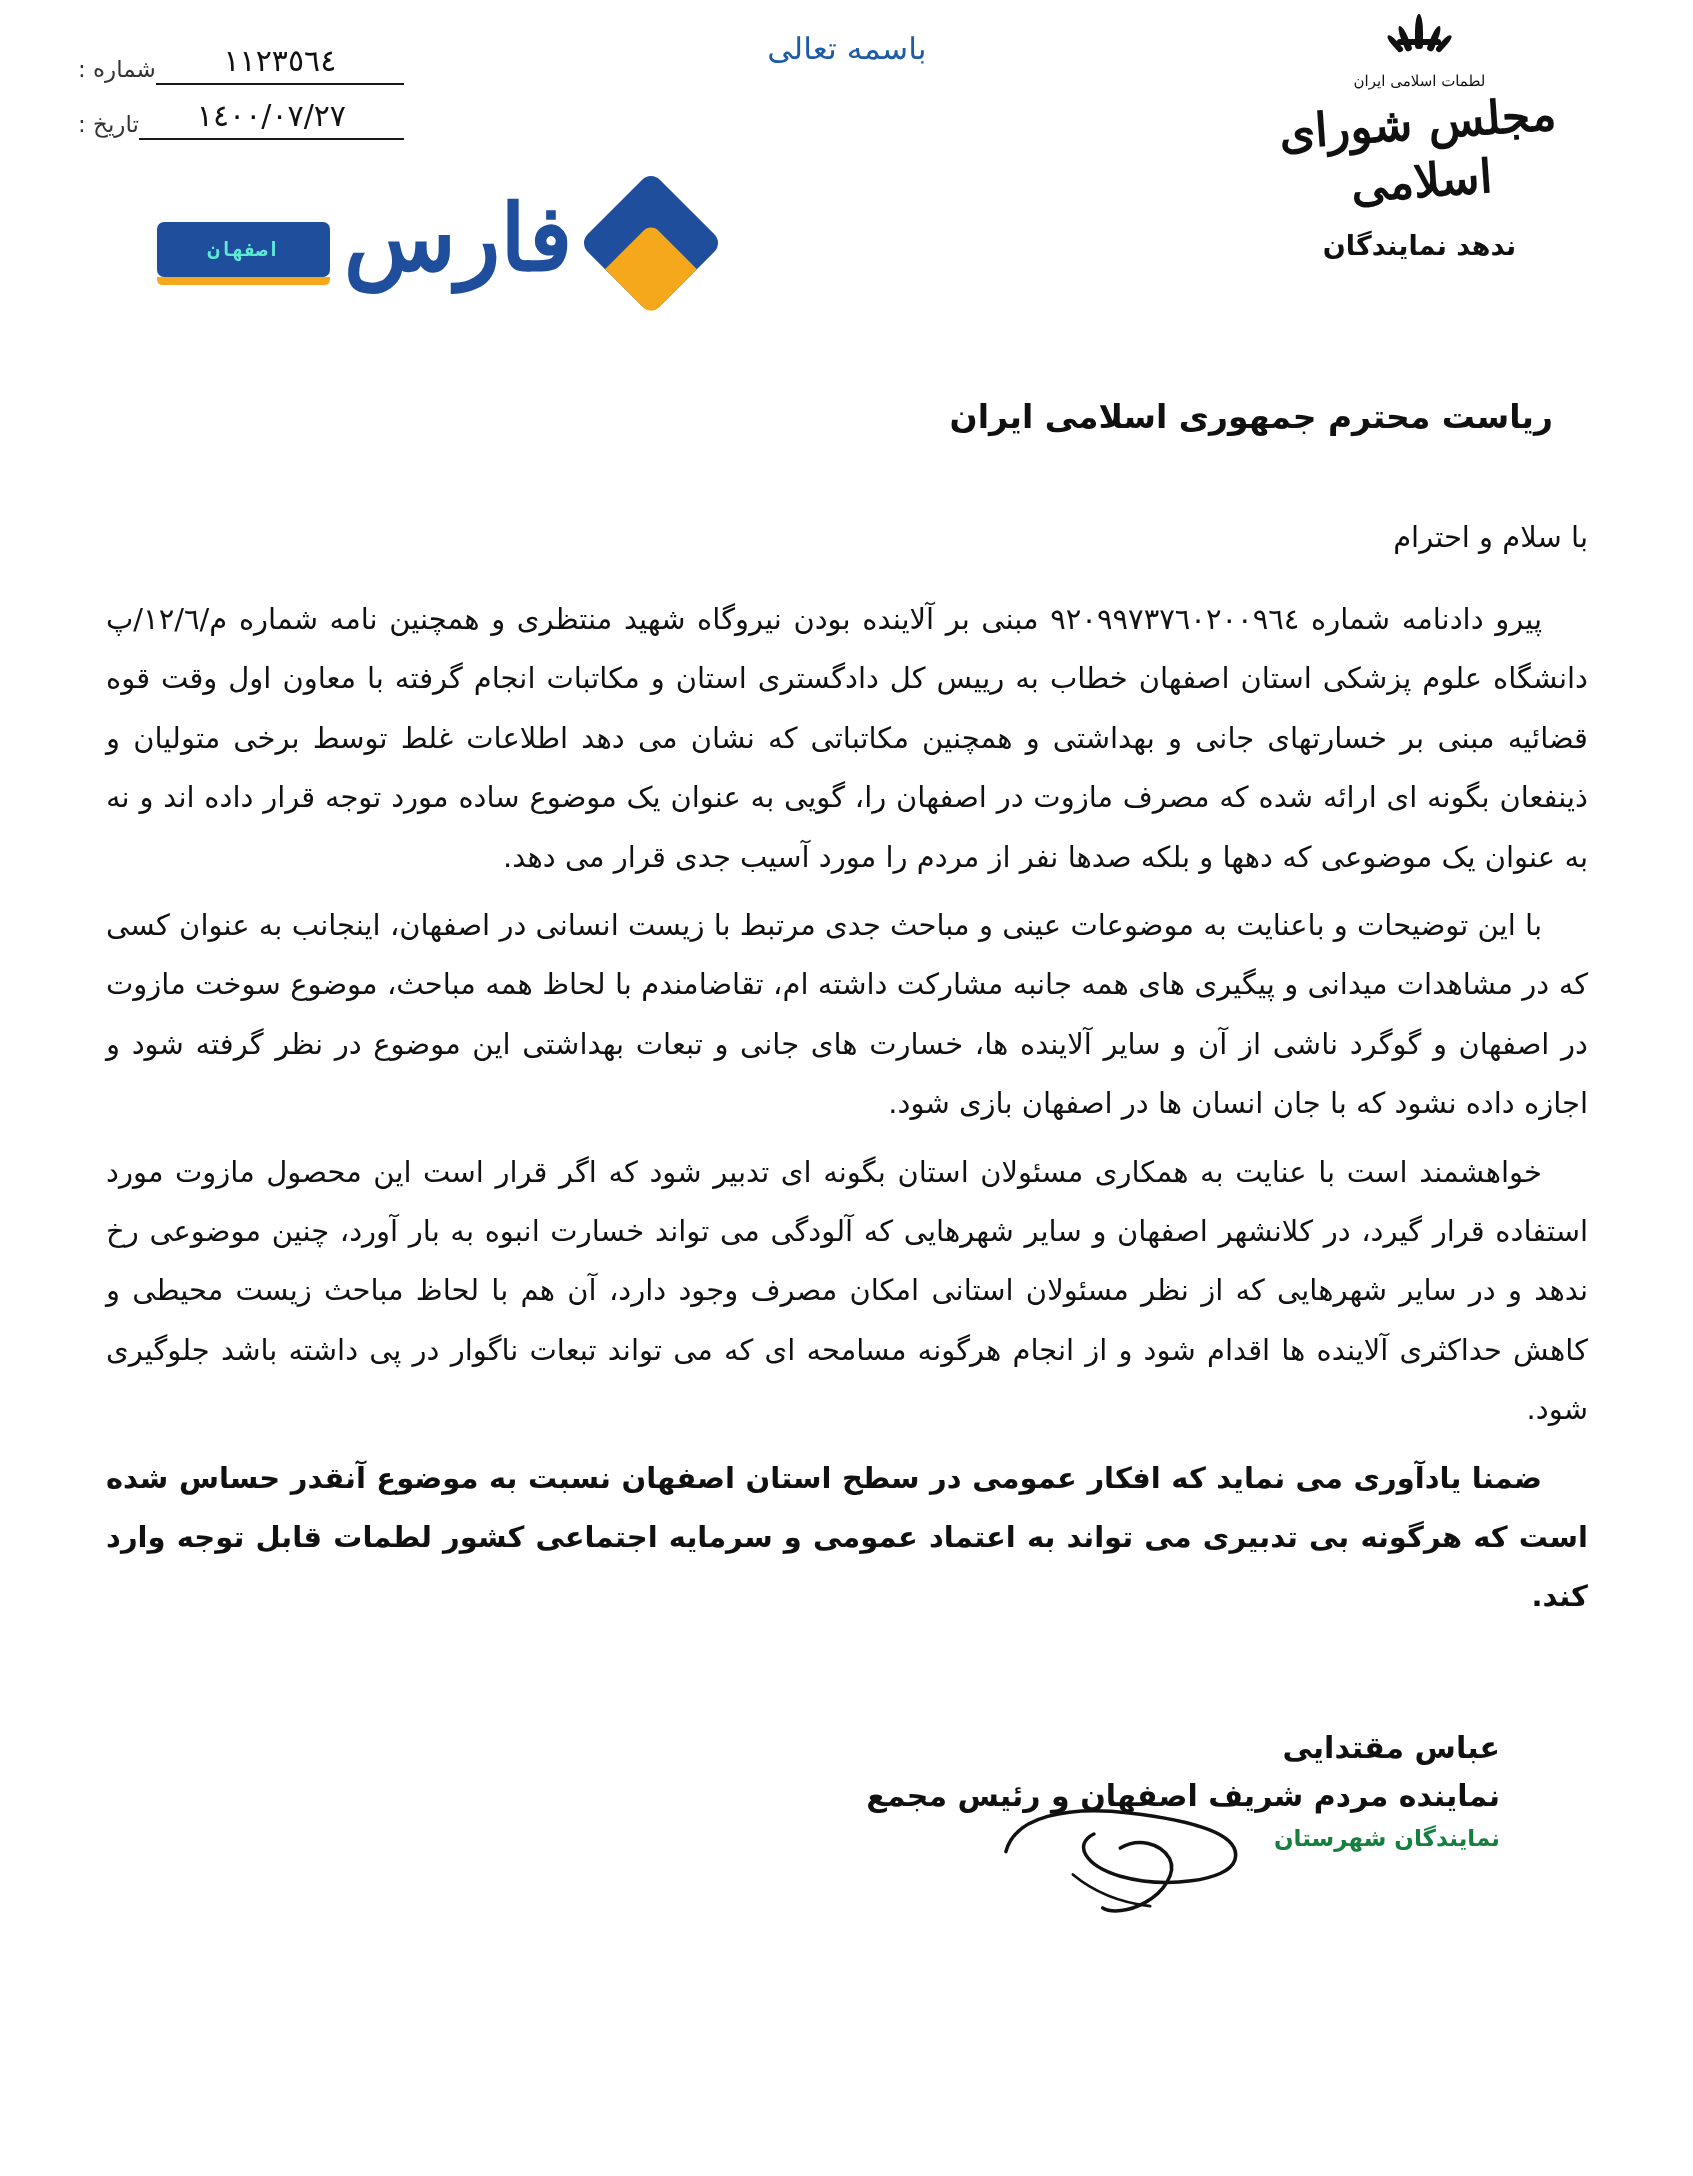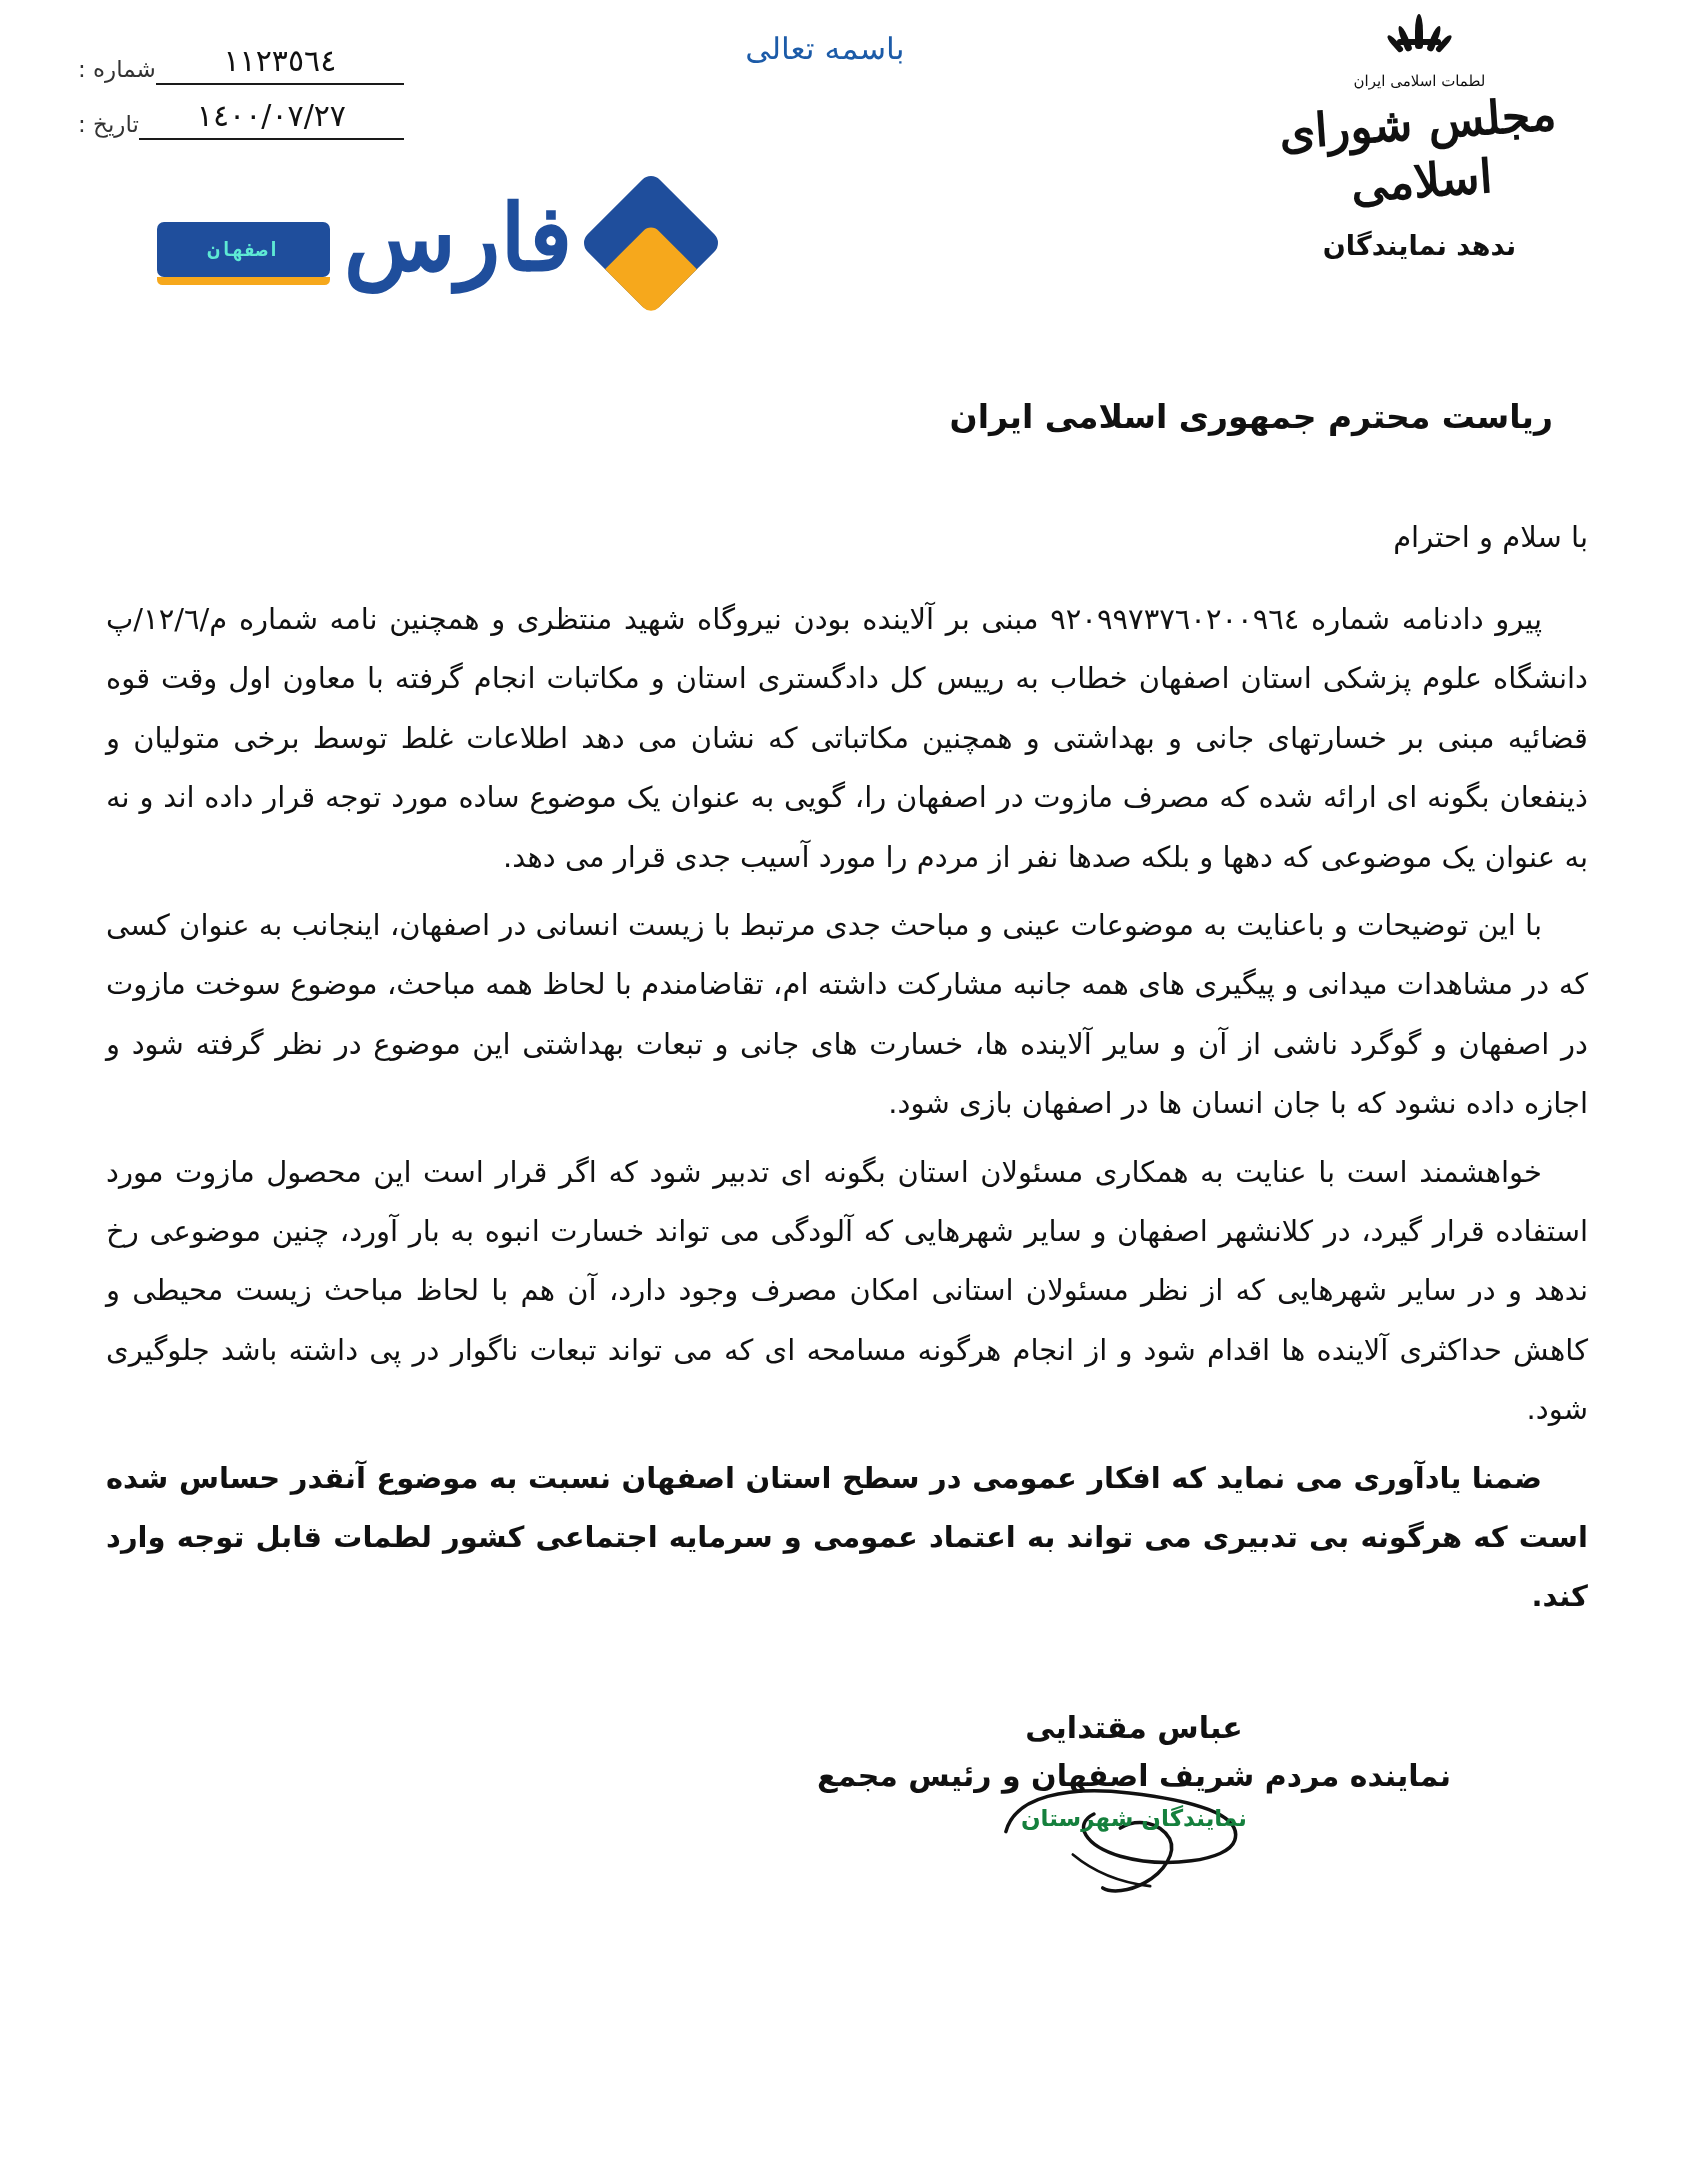--- a/index.html
+++ b/index.html
@@ -65,21 +65,21 @@
     color: #111;
   }
 
   
   .basmala {
     position: absolute;
     top: 32px;
     left: 50%;
     transform: translateX(-50%);
     width: 194px;
-    text-align: left;
+    text-align: center;
   }
   .basmala-text {
     font-size: 30px;
     color: #1c5ba8;
     font-family: "DejaVu Serif", serif;
     line-height: 1.1;
     letter-spacing: -0.9px;
     transform: scaleX(1.05);
   }
 
@@ -242,22 +242,21 @@
     text-indent: 46px;
   }
   .para.last {
     margin-bottom: 0;
     font-weight: bold;
   }
 
   
   .signature {
     direction: rtl;
-    margin-top: 77px;
-    text-align: center;
+    margin-top: 97px;
     width: 732px;
     position: relative;
     margin-right: 194px;
   }
   .sig-name {
     font-size: 30px;
     font-weight: bold;
     color: #111;
     font-family: "DejaVu Sans", sans-serif;
     line-height: 1.6;

